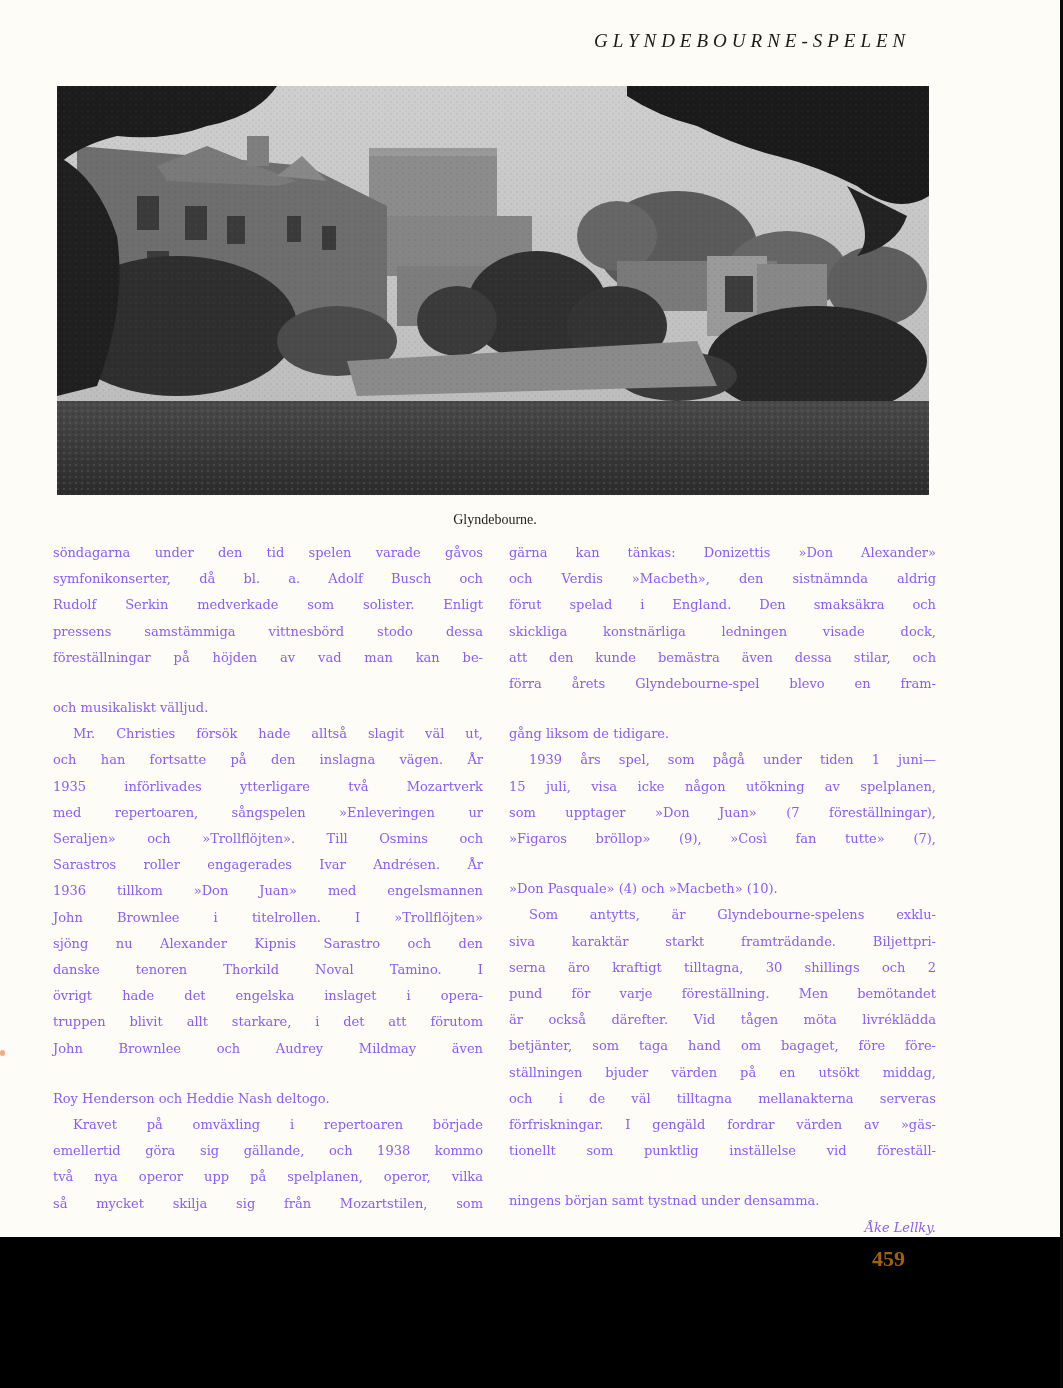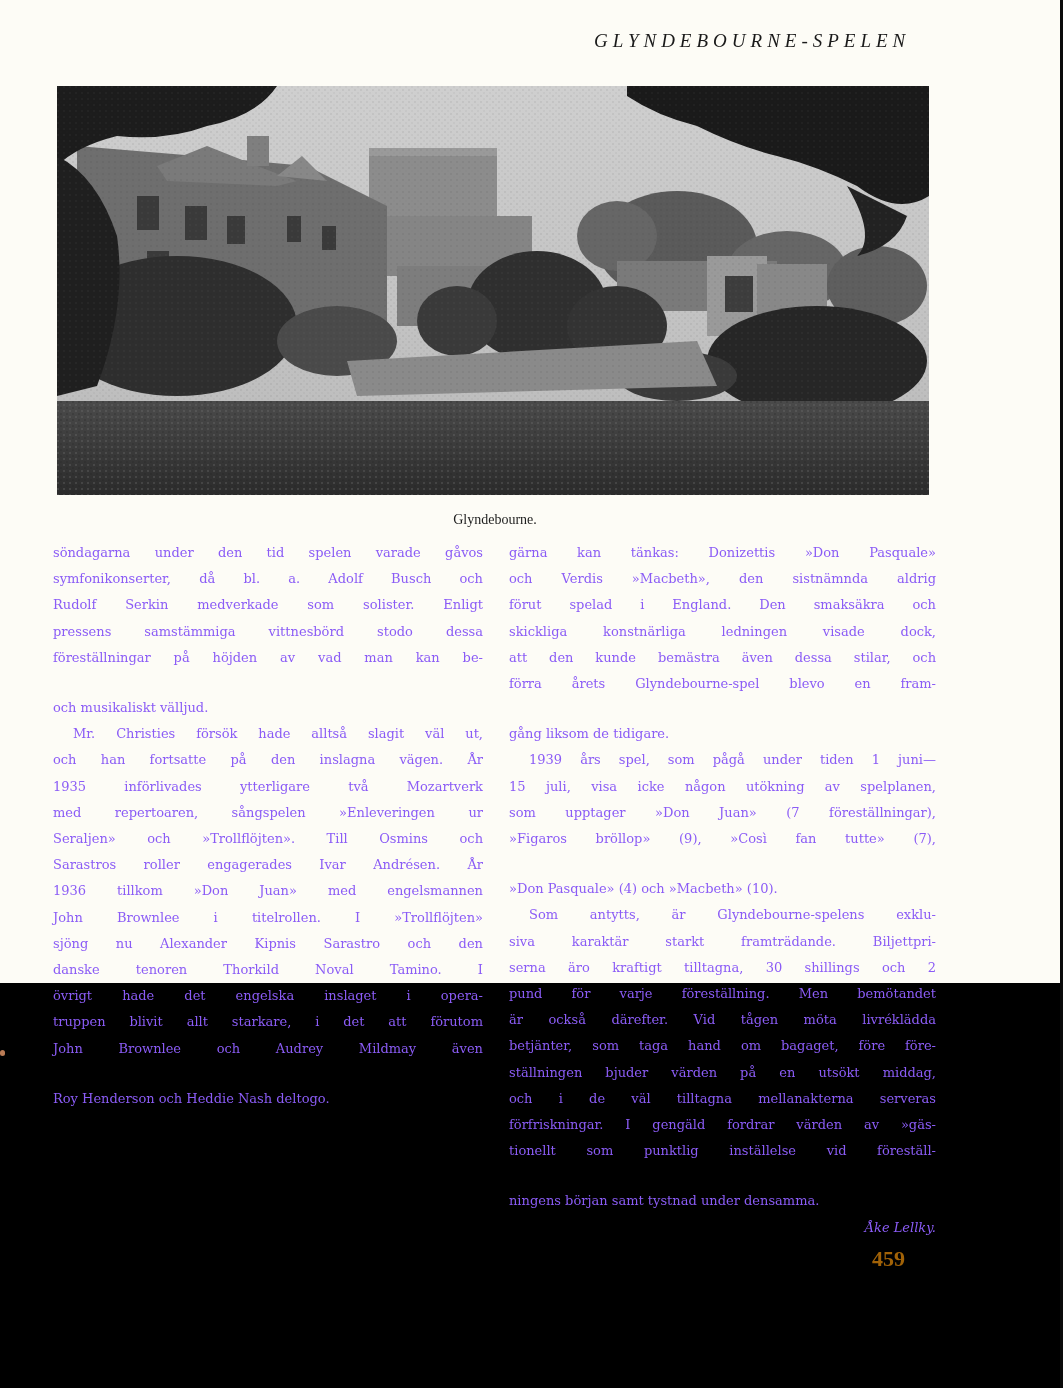--- a/index.html
+++ b/index.html
@@ -2,21 +2,21 @@
 <html><head>
 <meta charset="utf-8">
 <style>
   html, body { margin: 0; padding: 0; }
   body {
     width: 1063px; height: 1388px; position: relative; overflow: hidden;
     background: #000;
     font-family: "DejaVu Serif", "Liberation Serif", serif;
   }
   .page {
-    position: absolute; left: 0; top: 0; width: 1060px; height: 983px;
+    position: absolute; left: 0; top: 0; width: 1060px; height: 1237px;
     background: #fdfcf6; color: #1b1b1b;
   }
   .running-head {
     position: absolute; left: 594px; top: 30px;
     font-family: "Liberation Serif", serif; font-style: italic;
     font-size: 19px; letter-spacing: 5px; color: #1a1a1a;
   }
   .photo {
     position: absolute; left: 57px; top: 86px; width: 872px; height: 409px;
     background: #555; overflow: hidden;
@@ -152,25 +152,31 @@
       <span class="ln">Sarastros roller engagerades Ivar Andrésen. År</span>
       <span class="ln">1936 tillkom »Don Juan» med engelsmannen</span>
       <span class="ln">John Brownlee i titelrollen. I »Trollflöjten»</span>
       <span class="ln">sjöng nu Alexander Kipnis Sarastro och den</span>
       <span class="ln">danske tenoren Thorkild Noval Tamino. I</span>
       <span class="ln">övrigt hade det engelska inslaget i opera-</span>
       <span class="ln">truppen blivit allt starkare, i det att förutom</span>
       <span class="ln">John Brownlee och Audrey Mildmay även</span>
       <span class="ln last">Roy Henderson och Heddie Nash deltogo.</span>
     </p>
+    <p>
+      <span class="ln indent">Kravet på omväxling i repertoaren började</span>
+      <span class="ln">emellertid göra sig gällande, och 1938 kommo</span>
+      <span class="ln">två nya operor upp på spelplanen, operor, vilka</span>
+      <span class="ln">så mycket skilja sig från Mozartstilen, som</span>
+    </p>
   </div>
 
   <div class="col right">
     <p>
-      <span class="ln">gärna kan tänkas: Donizettis »Don Pasquale»</span>
+      <span class="ln">gärna kan tänkas: Donizettis »Don Alexander»</span>
       <span class="ln">och Verdis »Macbeth», den sistnämnda aldrig</span>
       <span class="ln">förut spelad i England. Den smaksäkra och</span>
       <span class="ln">skickliga konstnärliga ledningen visade dock,</span>
       <span class="ln">att den kunde bemästra även dessa stilar, och</span>
       <span class="ln">förra årets Glyndebourne-spel blevo en fram-</span>
       <span class="ln last">gång liksom de tidigare.</span>
     </p>
     <p>
       <span class="ln indent">1939 års spel, som pågå under tiden 1 juni—</span>
       <span class="ln">15 juli, visa icke någon utökning av spelplanen,</span>

